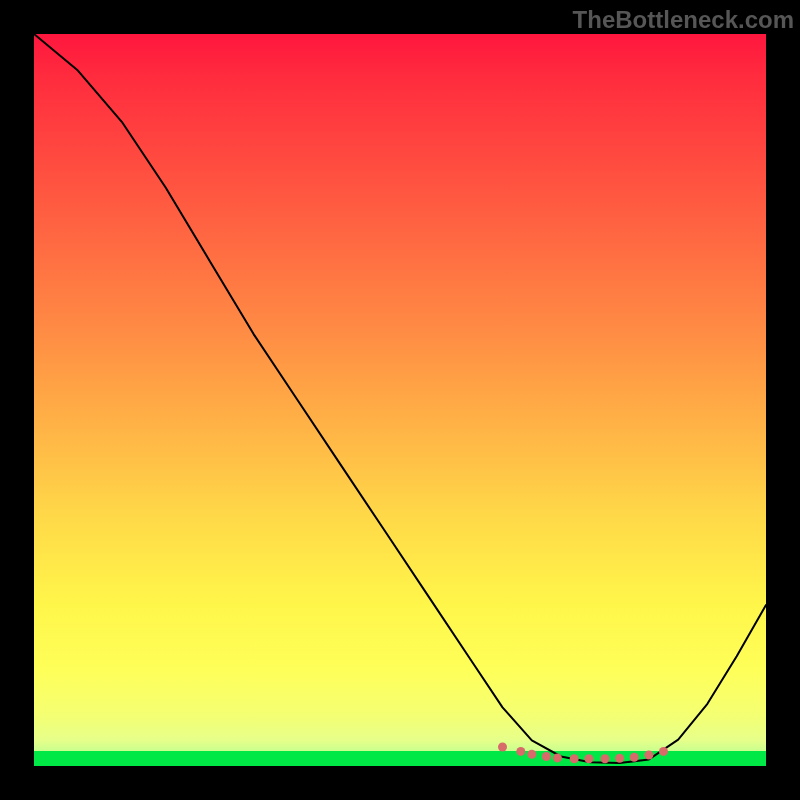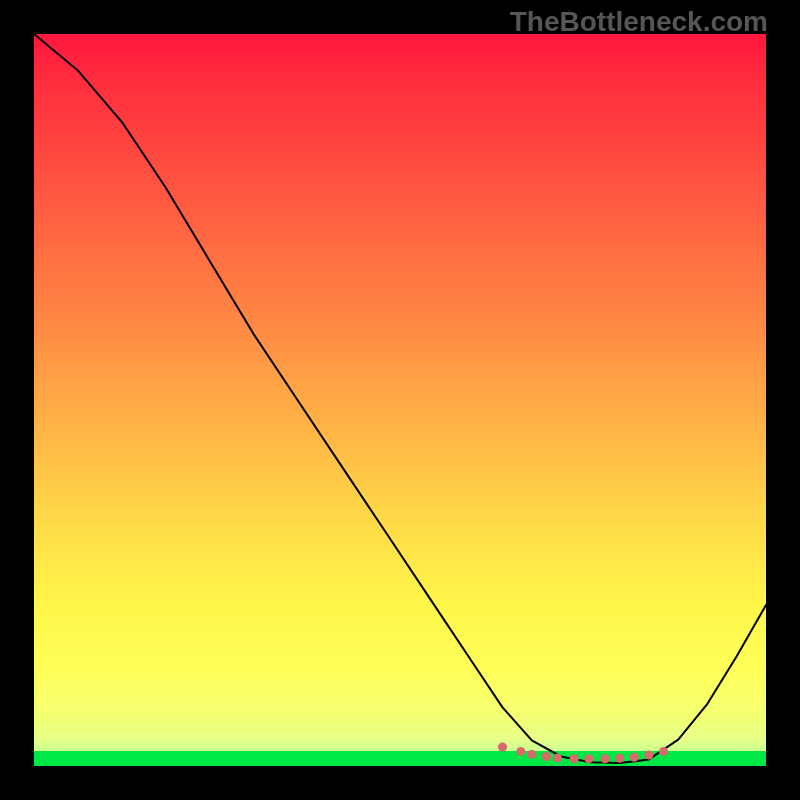--- a/index.html
+++ b/index.html
@@ -1,23 +1,23 @@
 <!DOCTYPE html>
 <html><head>
 <meta charset="utf-8">
 <style>
   * { margin: 0; padding: 0; box-sizing: border-box; }
   html, body { width: 800px; height: 800px; overflow: hidden; background: #000; }
   .frame { position: relative; width: 800px; height: 800px; background: #000; }
   .watermark {
     position: absolute;
     top: 6px;
-    right: 32px;
+    right: 6px;
     font-family: Arial, Helvetica, sans-serif;
-    font-size: 28px;
+    font-size: 24px;
     font-weight: bold;
     color: #565656;
     letter-spacing: 0px;
   }
   .plot {
     position: absolute;
     left: 34px;
     top: 34px;
     width: 732px;
     height: 732px;

